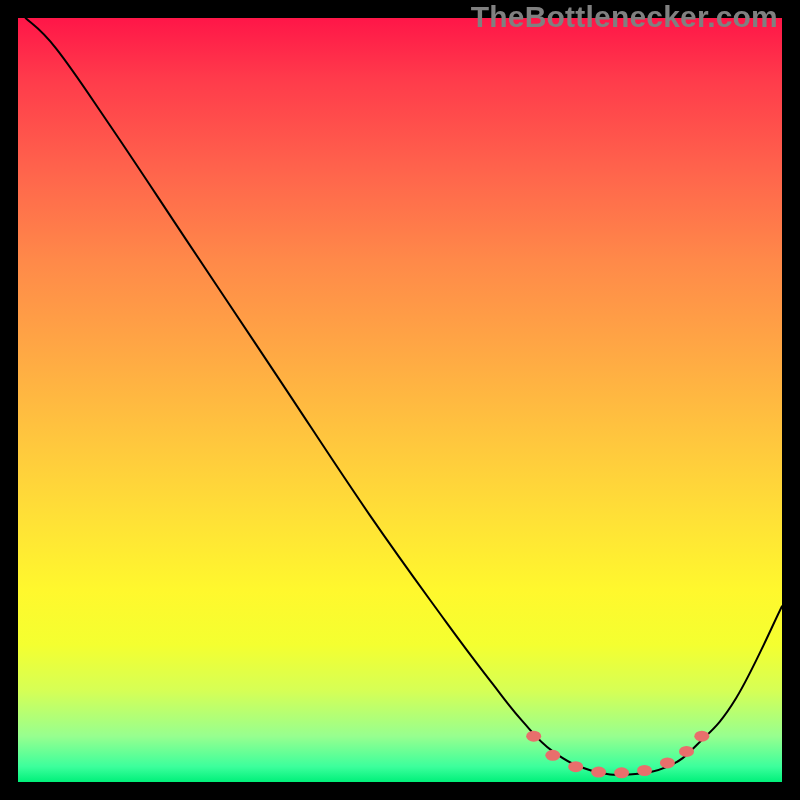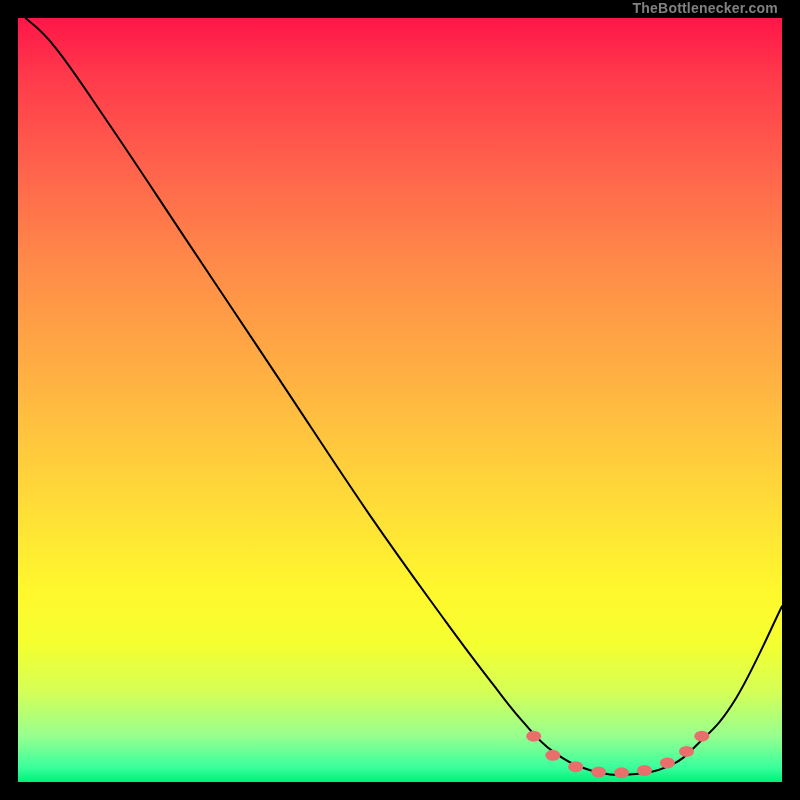--- a/index.html
+++ b/index.html
@@ -37,21 +37,21 @@
       #97ff8f 94%,
       #3cff9c 98%,
       #00f07a 100%
     );
   }
   #credit {
     position: absolute;
     top: 0px;
     right: 22px;
     font-family: Arial, Helvetica, sans-serif;
-    font-size: 14px;
+    font-size: 30px;
     font-weight: 600;
     color: #808080;
     letter-spacing: 0.2px;
   }
   
   #overlay {
     position: absolute;
     left: 18px;
     top: 18px;
     width: 764px;

